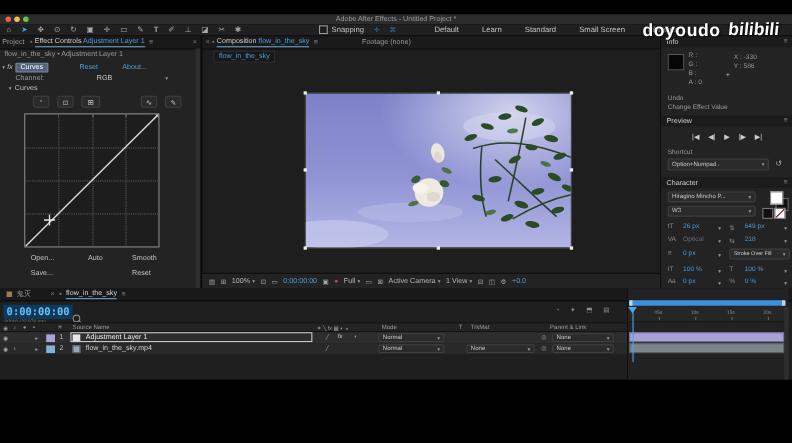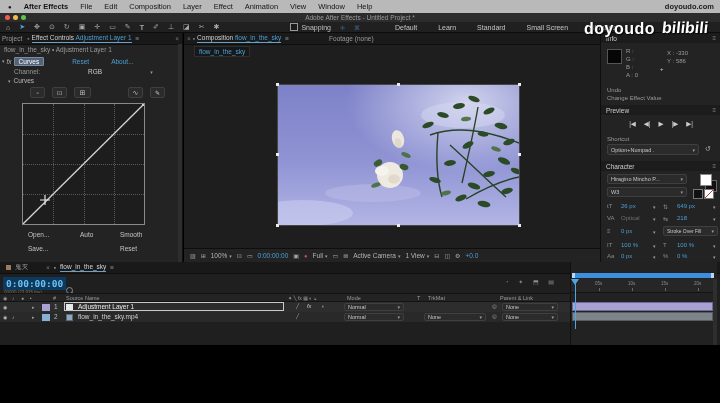--- a/index.html
+++ b/index.html
@@ -27,34 +27,20 @@
   .wm{position:absolute;color:#fff;font-weight:800;
       text-shadow:0 0 2px rgba(20,20,20,.9),1px 1px 1px rgba(0,0,0,.8);z-index:9;}
   .btn-flat{color:#c4c4c4;font-size:6.5px;}
   .rowline{position:absolute;left:0;right:150px;}
 </style>
 </head>
 <body>
 
 <div id="root">
 
-  <div class="ab flex" style="left:0;top:0;width:720px;height:13px;background:#b9b9b9;color:#141414;font-size:7.5px;gap:12px;padding-left:8px;box-sizing:border-box;">
-    <span style="font-size:6px;color:#111;">●</span>
-    <span style="font-weight:bold;">After Effects</span>
-    <span>File</span>
-    <span>Edit</span>
-    <span>Composition</span>
-    <span>Layer</span>
-    <span>Effect</span>
-    <span>Animation</span>
-    <span>View</span>
-    <span>Window</span>
-    <span>Help</span>
-    <span style="margin-left:auto;margin-right:6px;font-weight:bold;color:#1a1a1a;">doyoudo.com</span>
-  </div>
 
   <div class="ab" style="left:0;top:13px;width:720px;height:9px;background:#2c2c2c;">
     <span class="ab flex" style="left:5px;top:2px;">
       <span class="tl" style="background:#ee5f52;"></span>
       <span class="tl" style="background:#f5bd4f;"></span>
       <span class="tl" style="background:#61c354;"></span>
     </span>
     <div class="ab" style="left:0;top:1px;width:720px;text-align:center;font-size:6.5px;color:#9b9b9b;">Adobe After Effects - Untitled Project *</div>
   </div>
 

